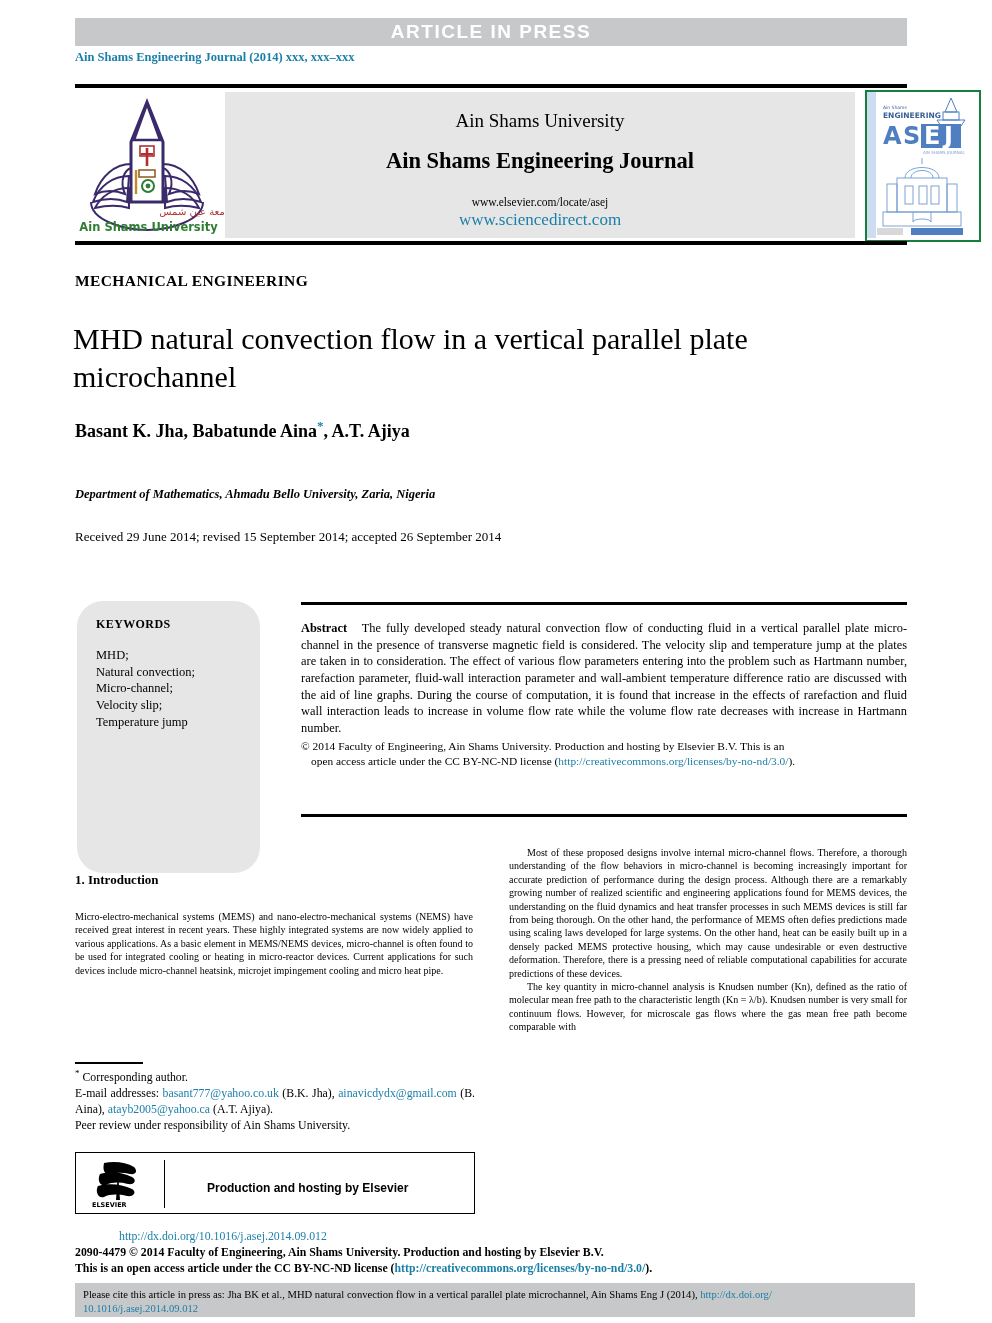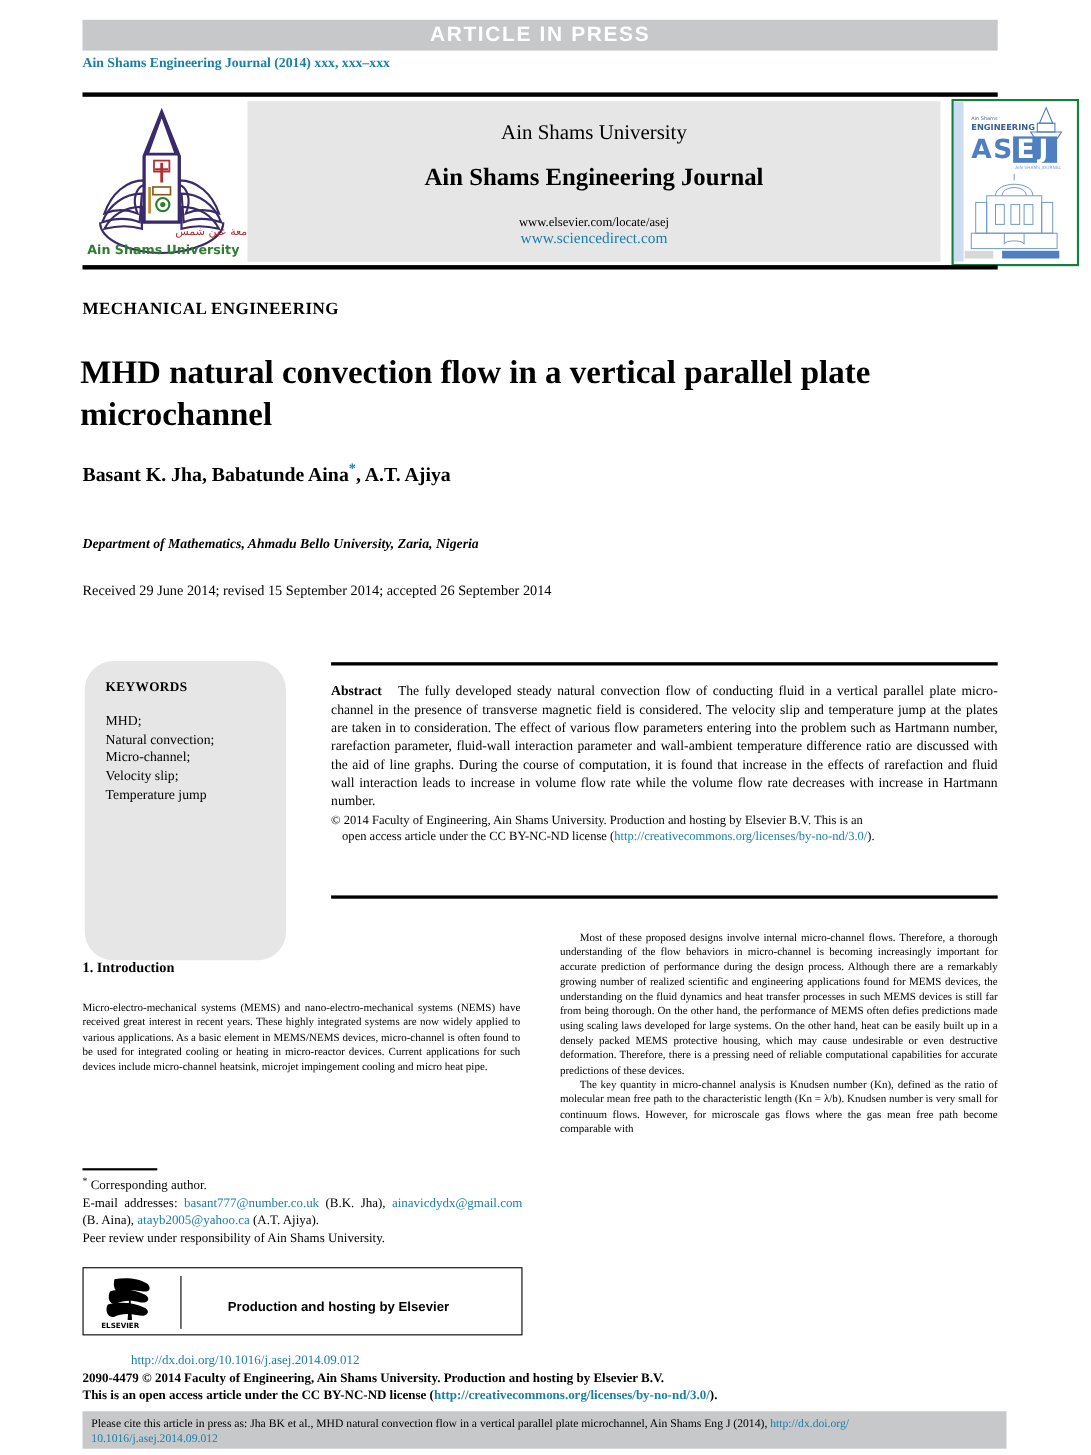--- a/index.html
+++ b/index.html
@@ -87,21 +87,21 @@
     font-size: 22.5px;
     font-weight: bold;
     font-family: "Liberation Serif", serif;
   }
   .journal-url {
     margin-top: 22px;
     font-size: 11.5px;
   }
   .journal-url2 {
     margin-top: 2px;
-    font-size: 14px;
+    font-size: 17px;
     color: #1a7fa8;
   }
   .cover-box {
     position: absolute;
     left: 790px; top: 0px;
     width: 112px; height: 148px;
     border: 2px solid #15803d;
     background: #ffffff;
     overflow: hidden;
   }
@@ -119,21 +119,21 @@
     font-size: 15.5px;
     font-weight: bold;
     letter-spacing: 0.4px;
     font-family: "Liberation Serif", serif;
   }
   .article-title {
     position: absolute;
     left: 73px; top: 300px;
     width: 780px;
     font-size: 30px;
-    font-weight: bold;
+    font-weight: normal;
     line-height: 1.28;
     font-family: "Liberation Serif", serif;
   }
   .authors {
     position: absolute;
     left: 75px; top: 418px;
     width: 800px;
     font-size: 18px;
     font-weight: bold;
     font-family: "Liberation Serif", serif;
@@ -449,21 +449,21 @@
   </div>
 
   <div class="footnote-rule"></div>
   <div class="footnote">
     <div>
       <span class="star">*</span>
       <span>Corresponding author.</span>
     </div>
     <div class="fn-just">
       <span>E-mail addresses:</span>
-      <span class="lnk">basant777@number.co.uk</span>
+      <span class="lnk">basant777@yahoo.co.uk</span>
       <span>(B.K. Jha),</span>
       <span class="lnk">ainavicdydx@gmail.com</span>
       <span>(B. Aina),</span>
       <span class="lnk">atayb2005@yahoo.ca</span>
       <span>(A.T. Ajiya).</span>
     </div>
     <div>Peer review under responsibility of Ain Shams University.</div>
   </div>
 
   <div class="els-box">

